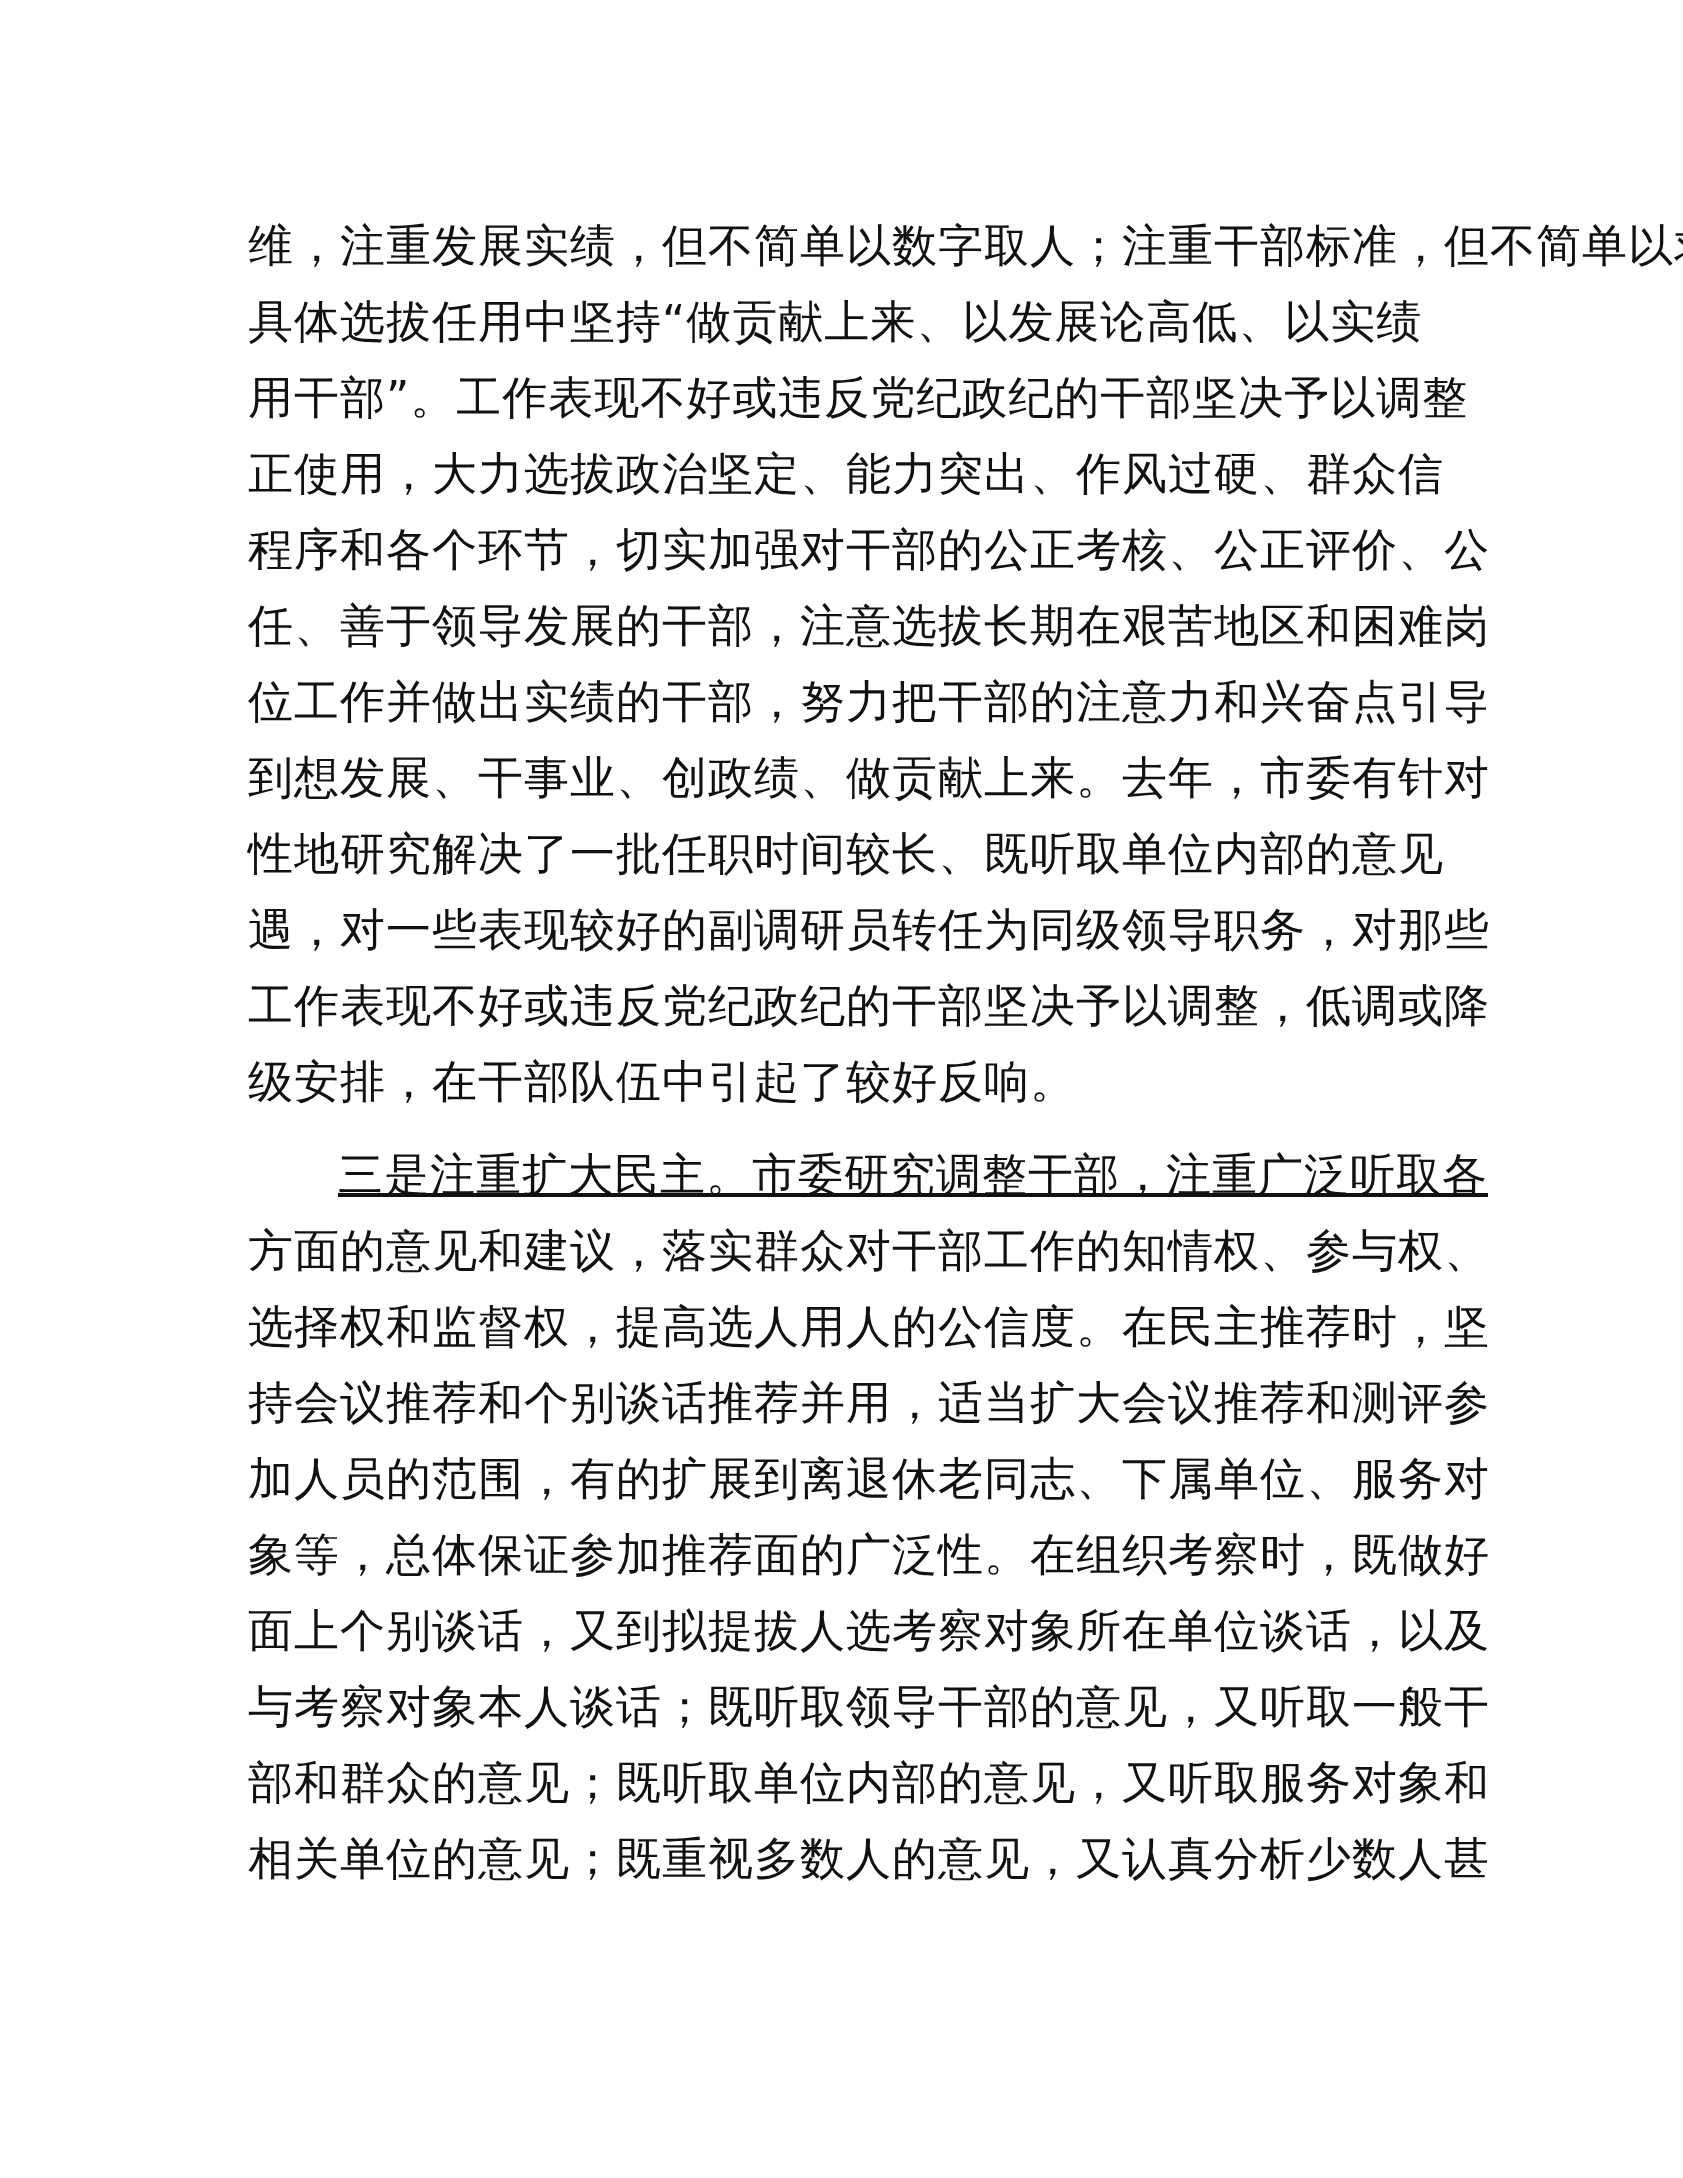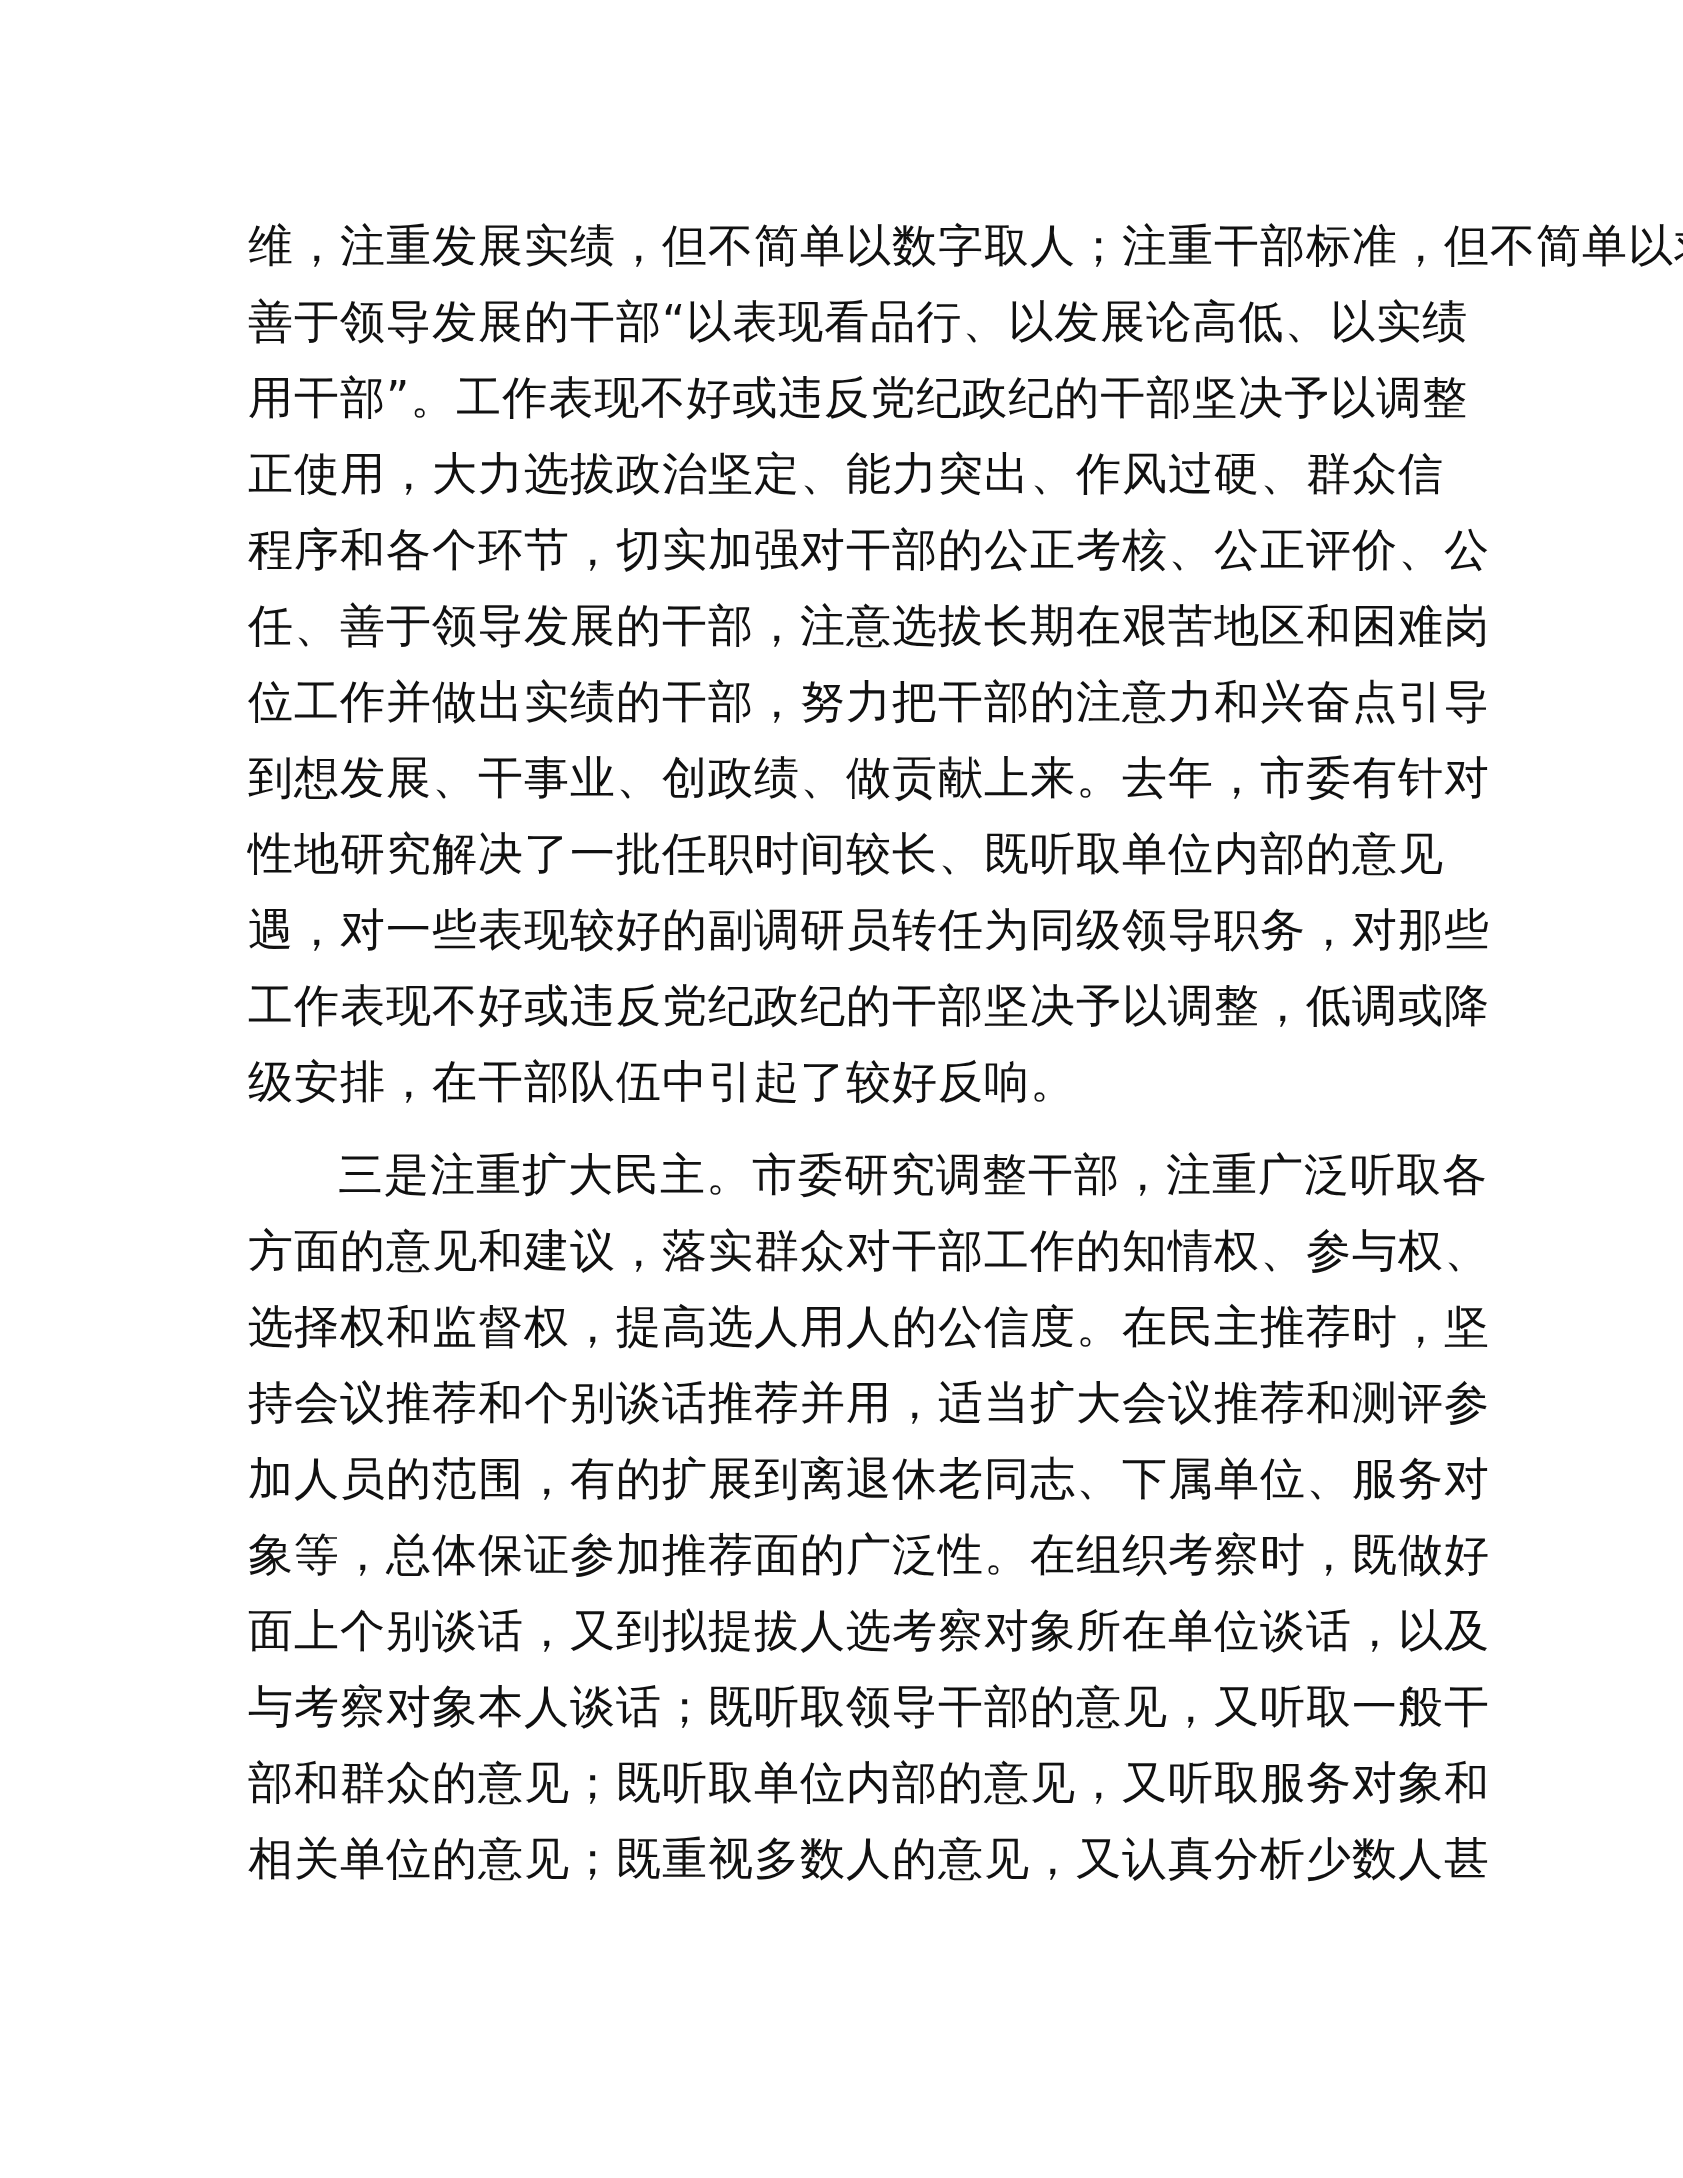--- a/index.html
+++ b/index.html
@@ -38,31 +38,32 @@
     }
     .line {
       display: block;
       height: 76px;
       line-height: 76px;
       white-space: nowrap;
       letter-spacing: 1px;
     }
     .line.indent {
       padding-left: 90px;
+      text-decoration: underline;
     }
   </style>
 </head>
 <body>
 
 <div class="page">
   <div class="text-block">
 
     <p class="paragraph">
       <span class="line">维，注重发展实绩，但不简单以数字取人；注重干部标准，但不简单以求全</span>
-      <span class="line">善于领导发展的干部“以表现看品行、以发展论高低、以实绩</span>
+      <span class="line">具体选拔任用中坚持“做贡献上来、以发展论高低、以实绩</span>
       <span class="line">用干部”。工作表现不好或违反党纪政纪的干部坚决予以调整</span>
       <span class="line">正使用，大力选拔政治坚定、能力突出、作风过硬、群众信</span>
       <span class="line">程序和各个环节，切实加强对干部的公正考核、公正评价、公</span>
       <span class="line">任、善于领导发展的干部，注意选拔长期在艰苦地区和困难岗</span>
       <span class="line">位工作并做出实绩的干部，努力把干部的注意力和兴奋点引导</span>
       <span class="line">到想发展、干事业、创政绩、做贡献上来。去年，市委有针对</span>
       <span class="line">性地研究解决了一批任职时间较长、既听取单位内部的意见</span>
       <span class="line">遇，对一些表现较好的副调研员转任为同级领导职务，对那些</span>
       <span class="line">工作表现不好或违反党纪政纪的干部坚决予以调整，低调或降</span>
       <span class="line">级安排，在干部队伍中引起了较好反响。</span>

